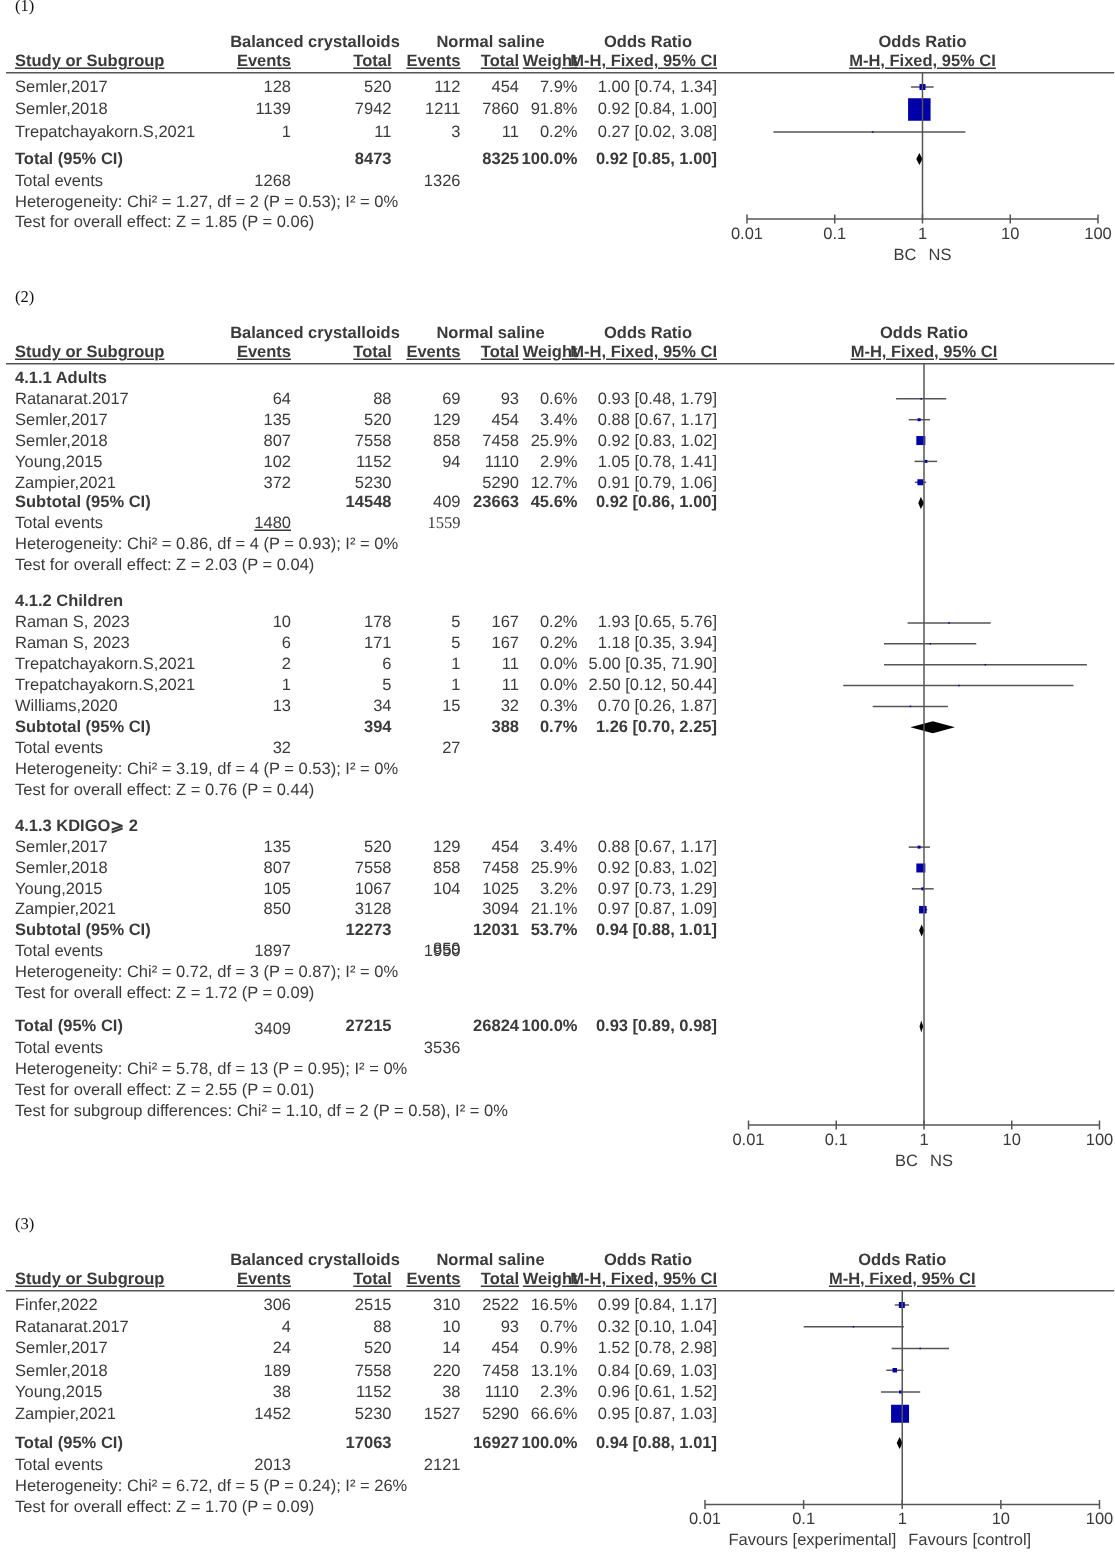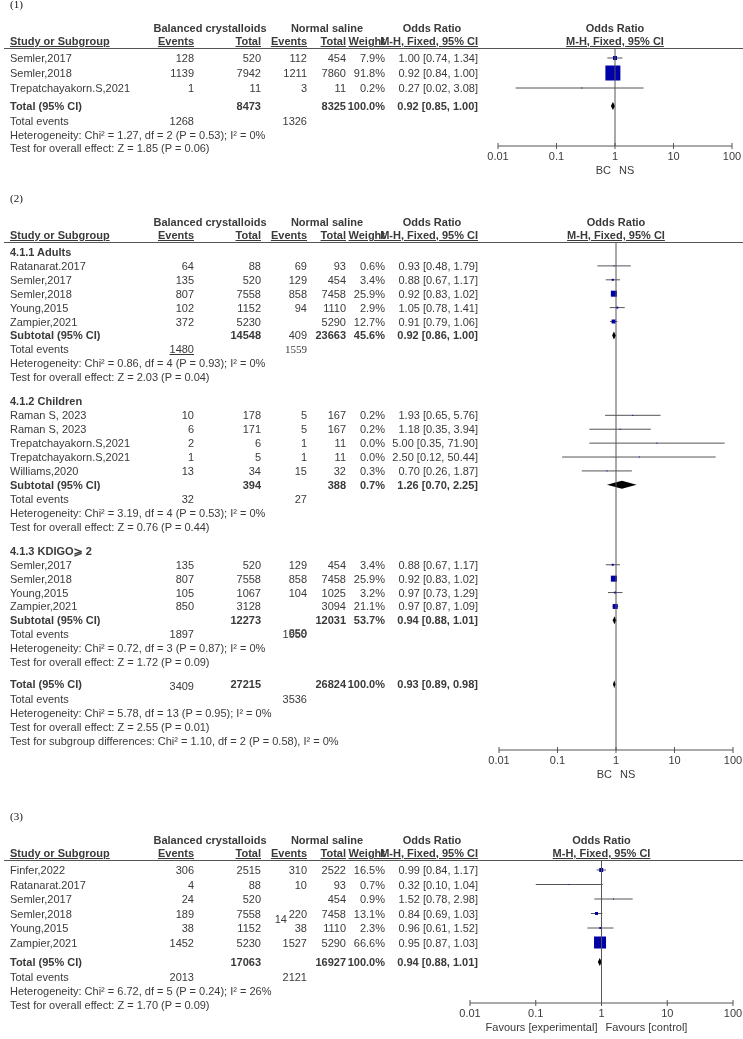--- a/index.html
+++ b/index.html
@@ -331,21 +331,21 @@
     <div class="abs t" style="left: 10px; top: 878.5px;">Ratanarat.2017</div>
     <div class="abs t" style="right: 549px; top: 878.5px;">4</div>
     <div class="abs t" style="right: 482px; top: 878.5px;">88</div>
     <div class="abs t" style="right: 436px; top: 878.5px;">10</div>
     <div class="abs t" style="right: 397px; top: 878.5px;">93</div>
     <div class="abs t" style="right: 358px; top: 878.5px;">0.7%</div>
     <div class="abs t" style="right: 265px; top: 878.5px;">0.32 [0.10, 1.04]</div>
     <div class="abs t" style="left: 10px; top: 893px;">Semler,2017</div>
     <div class="abs t" style="right: 549px; top: 893px;">24</div>
     <div class="abs t" style="right: 482px; top: 893px;">520</div>
-    <div class="abs t" style="right: 456px; top: 893px; margin-top: 20px;">14</div>
+    <div class="abs t" style="right: 436px; top: 893px;">14</div>
     <div class="abs t" style="right: 397px; top: 893px;">454</div>
     <div class="abs t" style="right: 358px; top: 893px;">0.9%</div>
     <div class="abs t" style="right: 265px; top: 893px;">1.52 [0.78, 2.98]</div>
     <div class="abs t" style="left: 10px; top: 907.5px;">Semler,2018</div>
     <div class="abs t" style="right: 549px; top: 907.5px;">189</div>
     <div class="abs t" style="right: 482px; top: 907.5px;">7558</div>
     <div class="abs t" style="right: 436px; top: 907.5px;">220</div>
     <div class="abs t" style="right: 397px; top: 907.5px;">7458</div>
     <div class="abs t" style="right: 358px; top: 907.5px;">13.1%</div>
     <div class="abs t" style="right: 265px; top: 907.5px;">0.84 [0.69, 1.03]</div>

